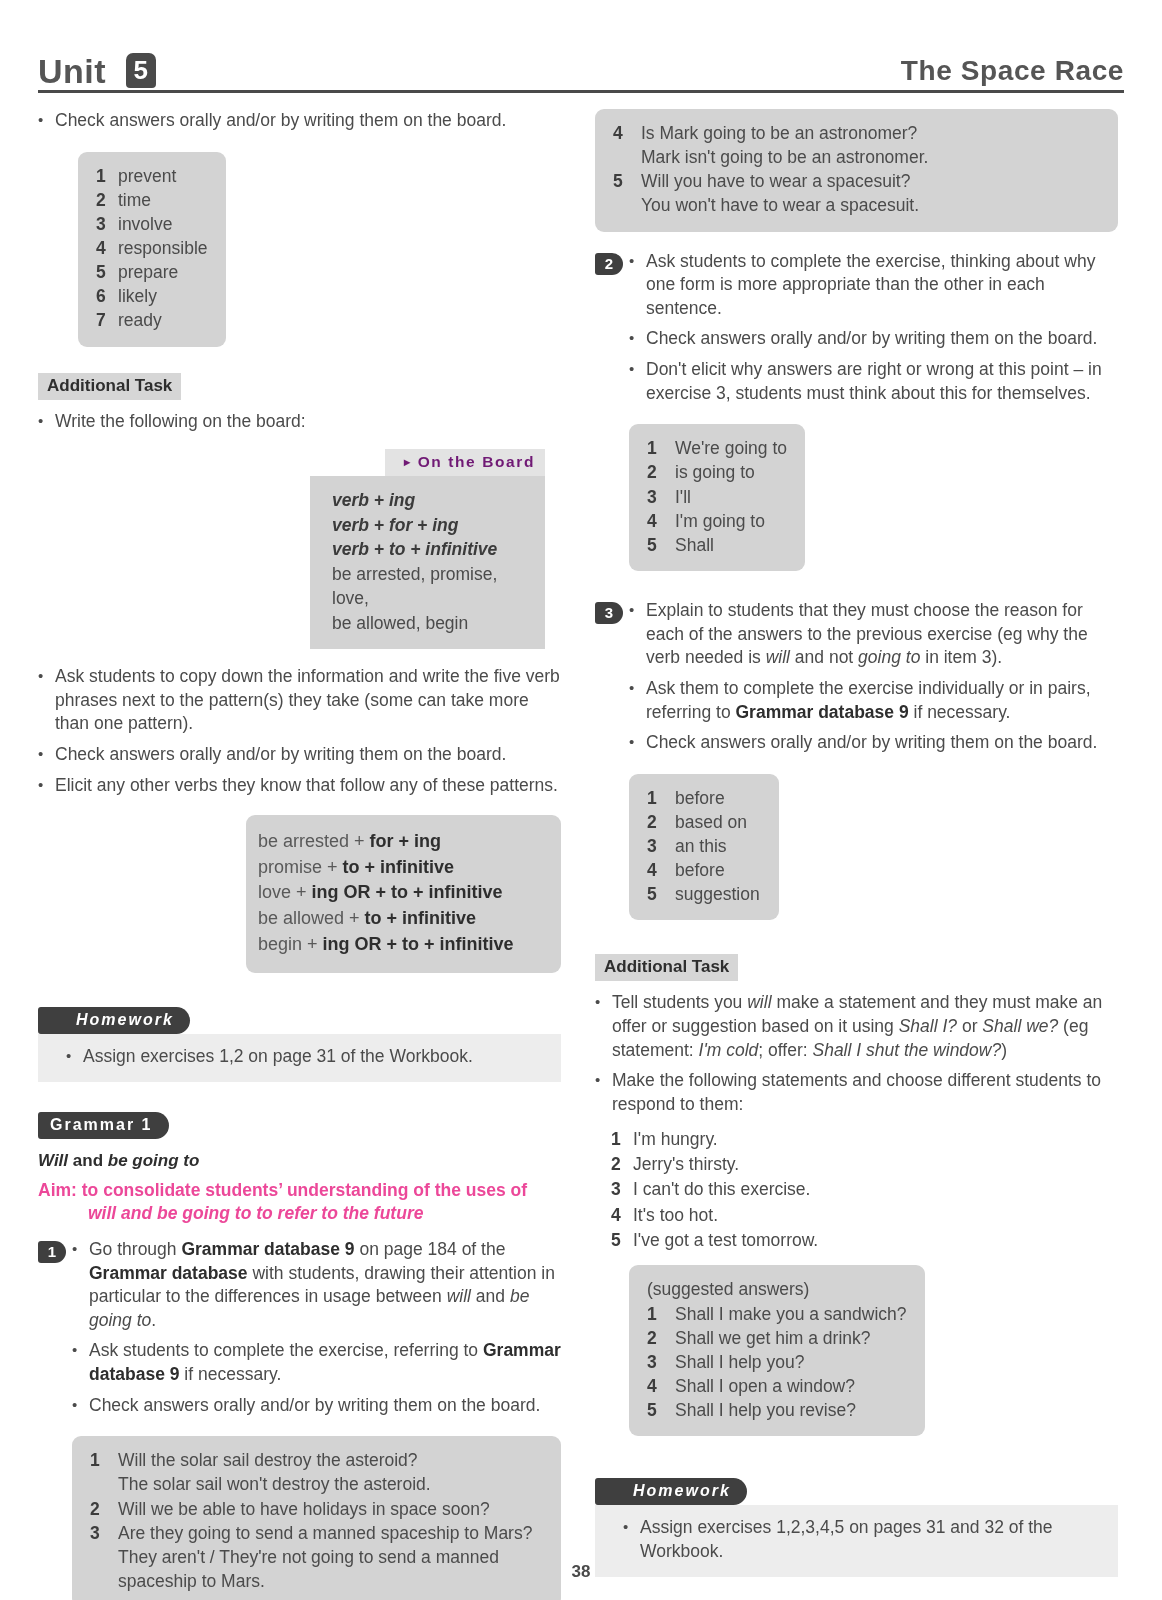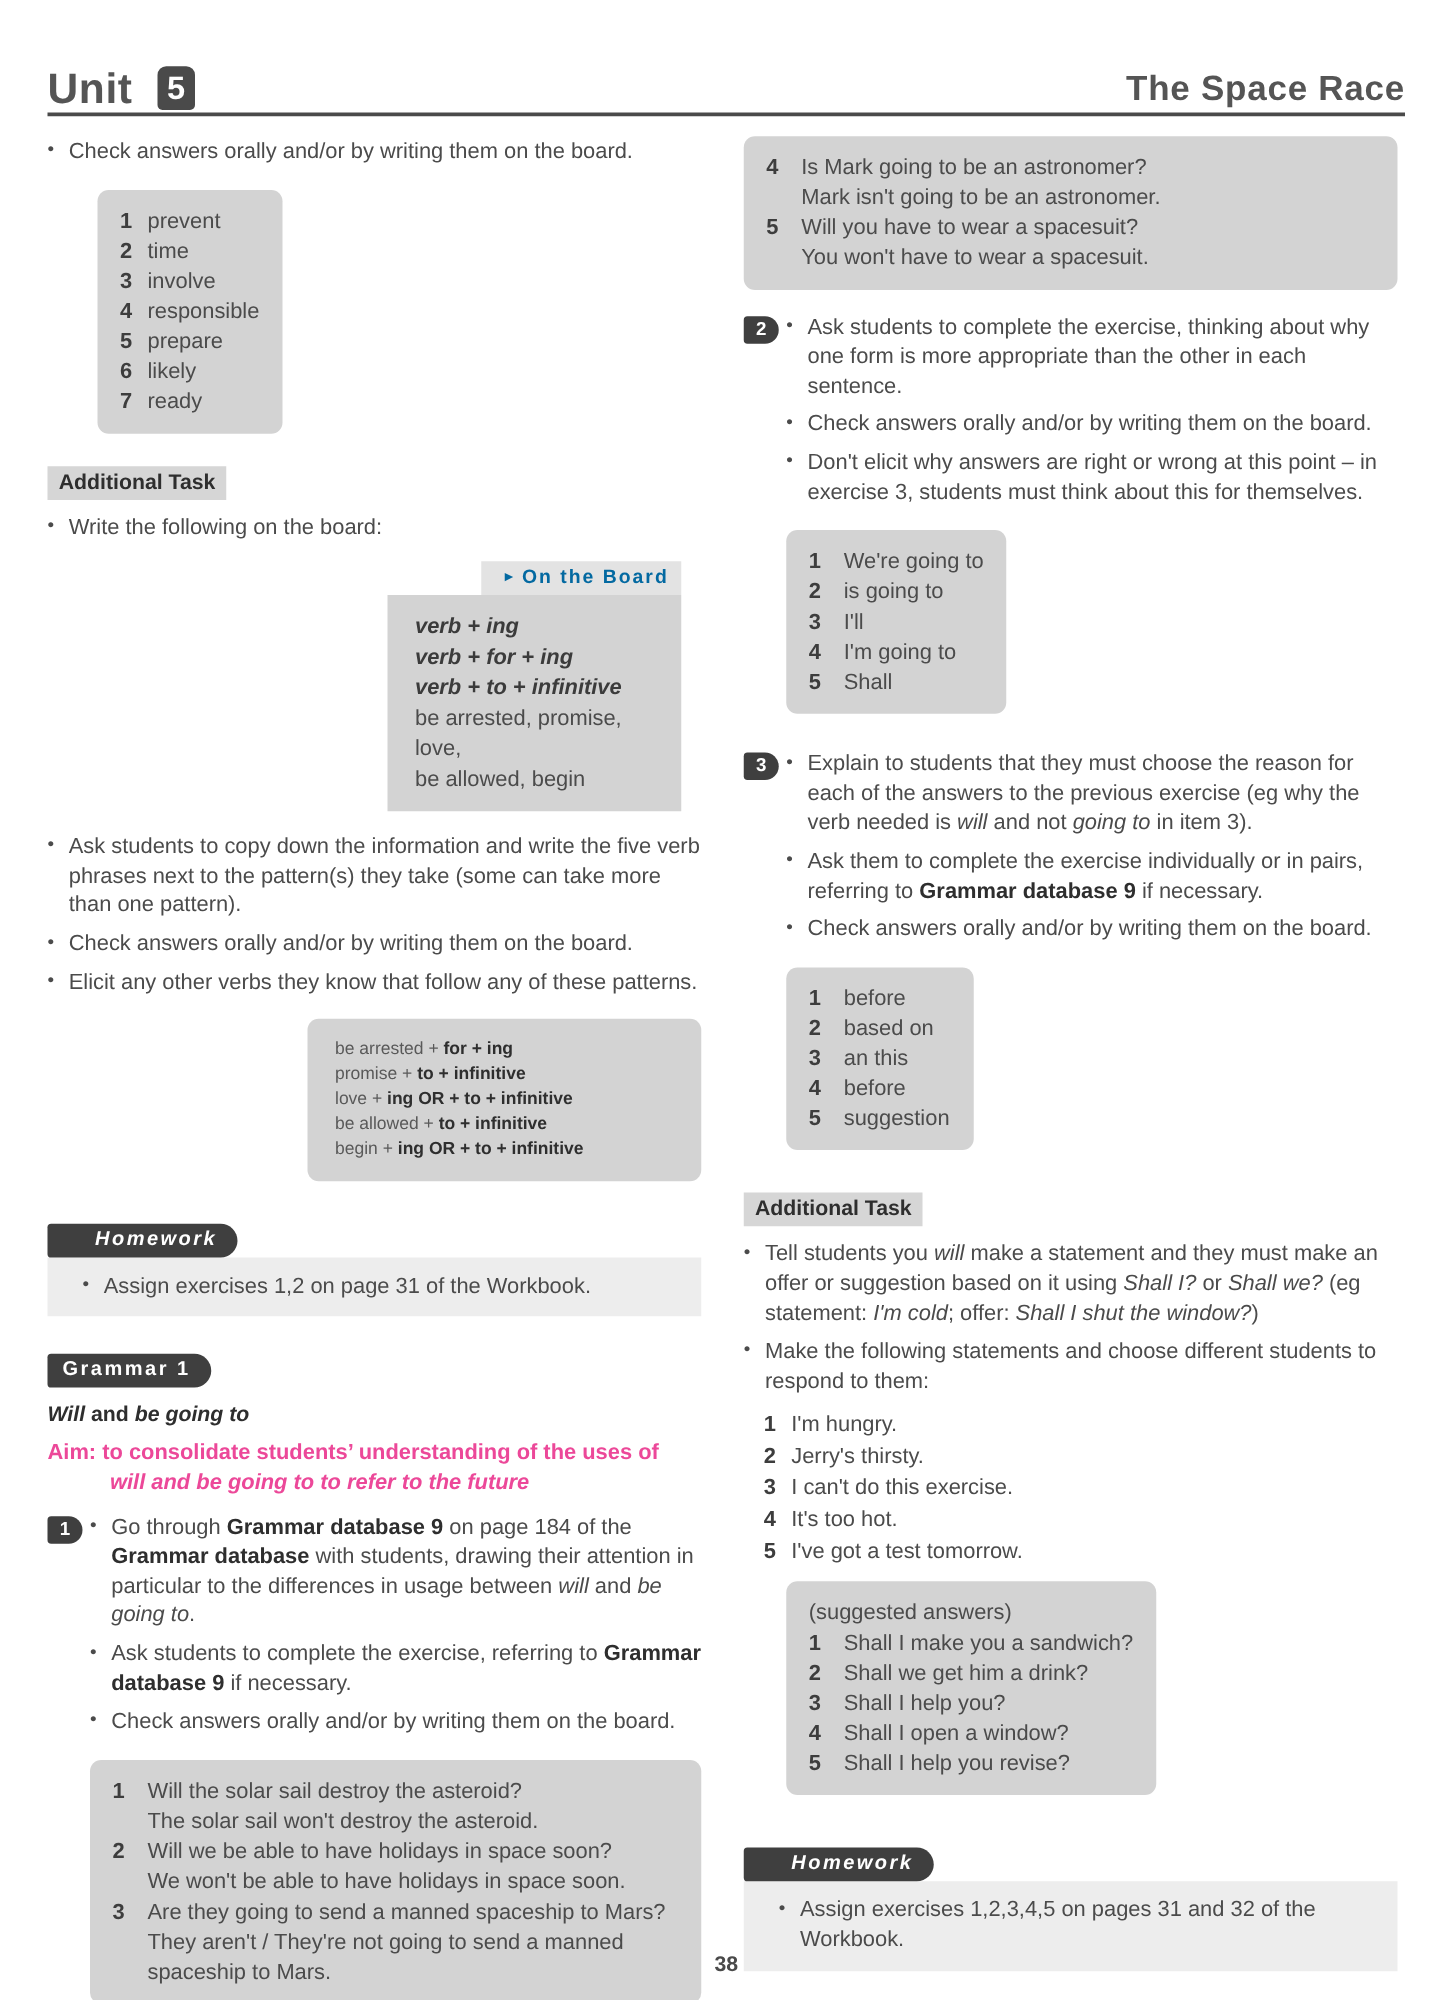--- a/index.html
+++ b/index.html
@@ -172,21 +172,21 @@
   .hw-body .bullet { margin-bottom: 0; }
 
   
   .board-wrap {
     margin-top: 16px;
     margin-left: 272px;
     width: 235px;
   }
   .board-head {
     background: #e3e3e3;
-    color: #0369a1;
+    color: #701a75;
     font-weight: bold;
     font-size: 15.5px;
     letter-spacing: 1.6px;
     padding: 4px 10px 5px 10px;
     text-align: right;
     margin-left: 75px;
   }
   .board-head .tri {
     display: inline-block;
     margin-right: 6px;
@@ -203,22 +203,22 @@
   .board-body .pat {
     font-style: italic;
     font-weight: bold;
     color: #3b3b3b;
   }
 
   
   .pattern-box {
     background: #d3d3d3;
     border-radius: 9px;
-    padding: 14px 20px 16px 22px;
-    font-size: 14px;
+    padding: 14px 20px 16px 12px;
+    font-size: 18px;
     line-height: 1.42;
     color: #595959;
     margin-left: 208px;
     width: 315px;
     box-sizing: border-box;
   }
   .pattern-box b { color: #2e2e2e; }
 
   
   .gr-sub {
@@ -420,21 +420,20 @@
       <div class="answer-box wide" style="margin-left:34px;width:489px;">
         <div class="ans-row">
           <span class="ans-n wide">1</span>
           <span class="ans-t">Will the solar sail destroy the asteroid?</span>
         </div>
         <div class="ans-cont wide">The solar sail won't destroy the asteroid.</div>
         <div class="ans-row">
           <span class="ans-n wide">2</span>
           <span class="ans-t">Will we be able to have holidays in space soon?</span>
         </div>
-        <div class="ans-cont wide">We won't be able to have holidays in space soon.</div>
         <div class="ans-row">
           <span class="ans-n wide">3</span>
           <span class="ans-t">Are they going to send a manned spaceship to Mars?</span>
         </div>
         <div class="ans-cont wide">They aren't / They're not going to send a manned spaceship to Mars.</div>
       </div>
 
     </div>
 
     <div class="col">

